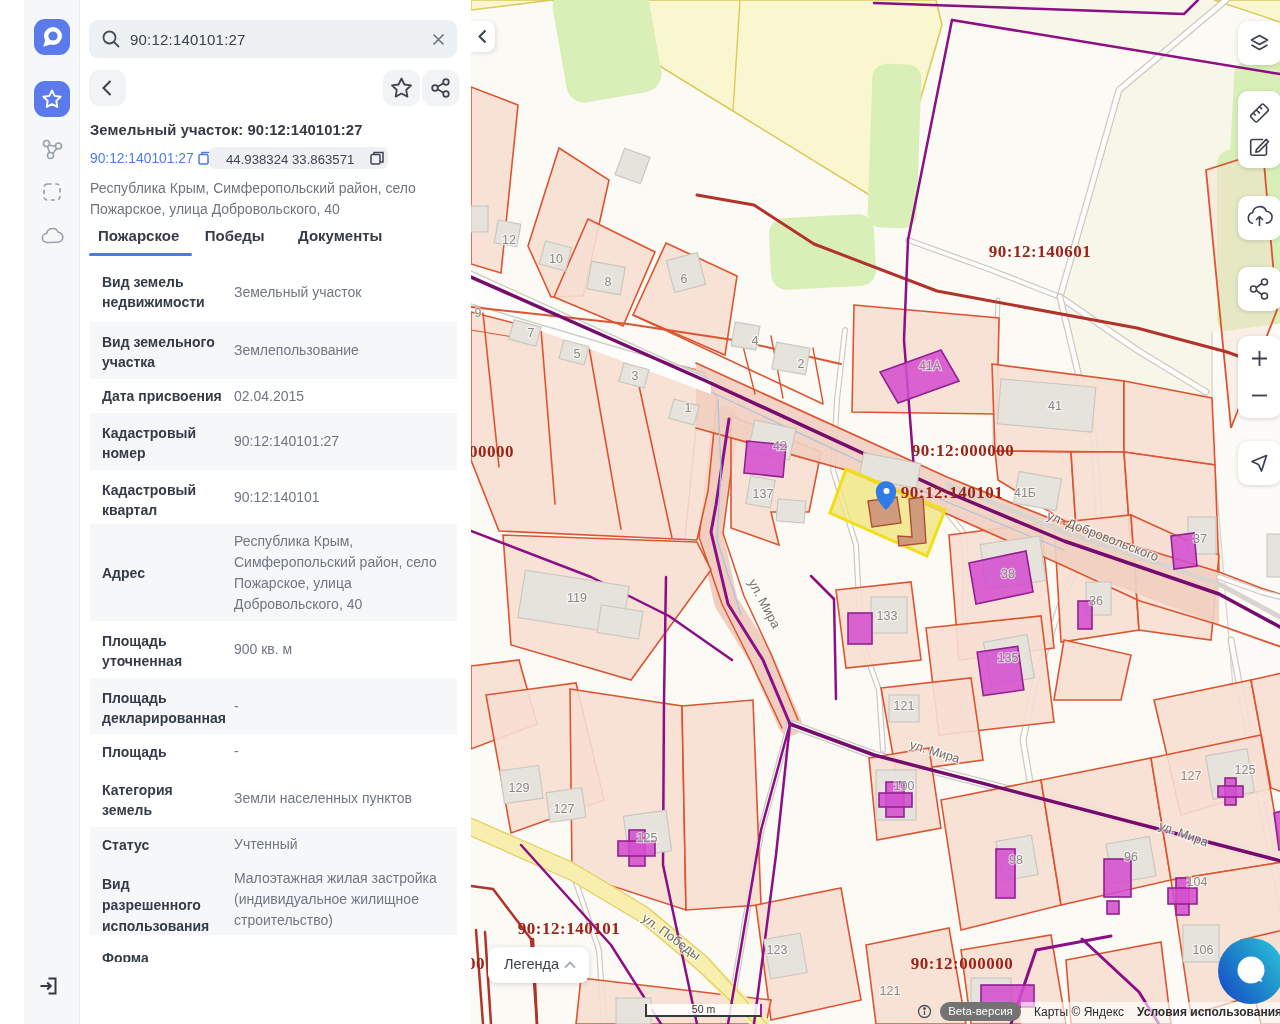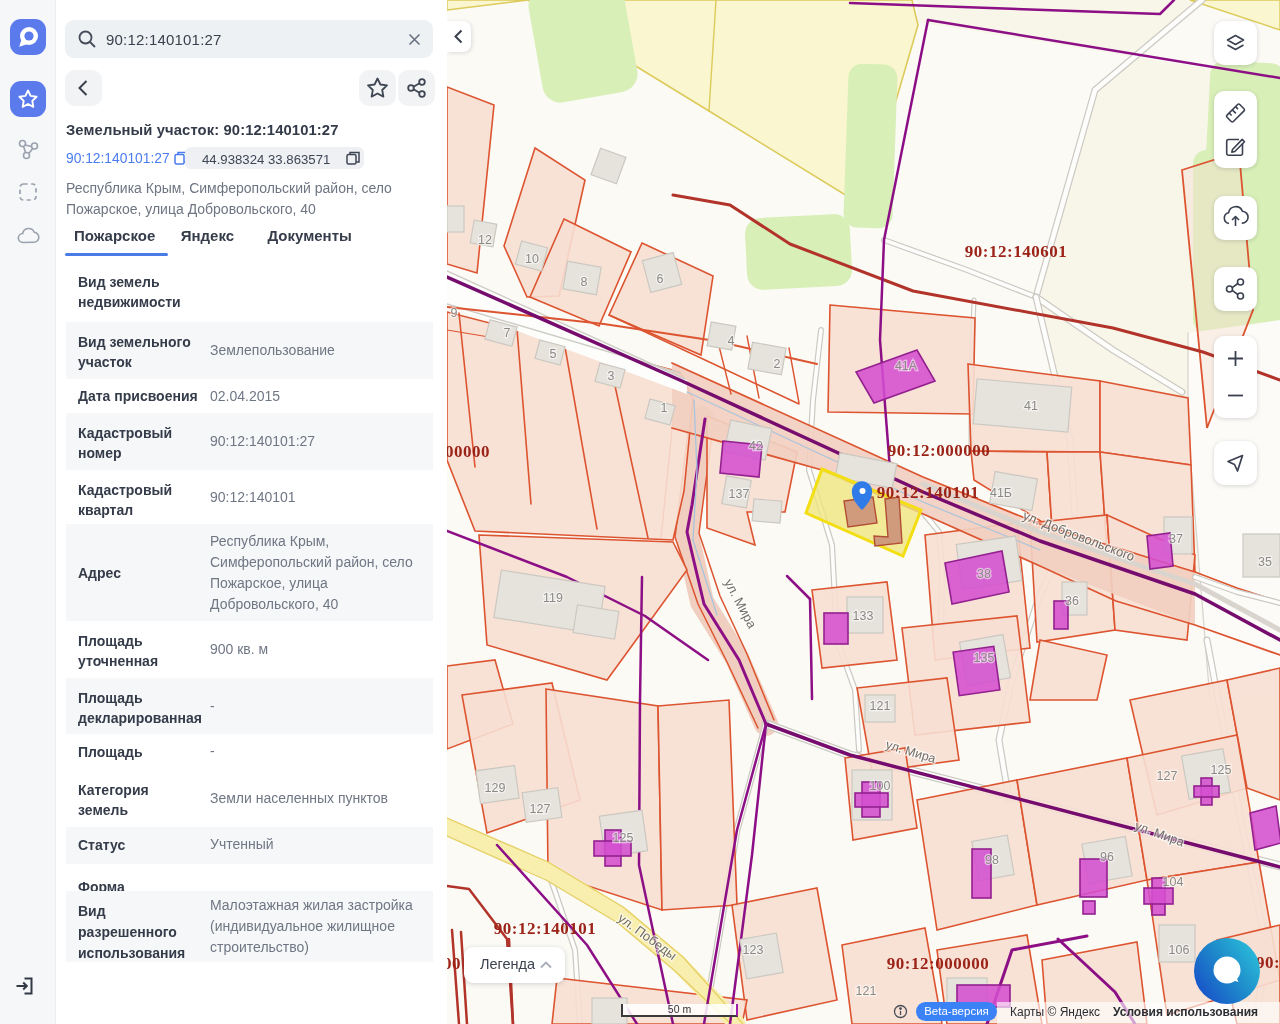--- a/index.html
+++ b/index.html
@@ -1,17 +1,17 @@
 <!DOCTYPE html>
 <html><head>
 <meta charset="utf-8">
 <style>
 * { margin:0; padding:0; box-sizing:border-box; }
 html,body { width:1280px; height:1024px; overflow:hidden; font-family:"Liberation Sans", sans-serif; background:#fff; }
-#app { position:relative; width:1127px; height:1024px; }
+#app { position:relative; width:1127px; height:1024px;margin-left:24px; }
 
 
 #rail { position:absolute; left:0; top:0; width:56px; height:1024px; background:#f5f7f9; border-right:1px solid #eceff2; z-index:5; }
 .rail-btn { position:absolute; left:10px; width:36px; height:36px; border-radius:11px; }
 .rail-blue { background:#5b7bed; }
 
 
 #panel { position:absolute; left:56px; top:0; width:391px; height:1024px; background:#fff; z-index:4; }
 #searchbar { position:absolute; left:9px; top:20px; width:368px; height:38px; background:#eef1f4; border-radius:9px; }
 #searchbar .stext { position:absolute; left:50px; top:11px; font-size:15px; color:#3b414d; letter-spacing:.2px; }
@@ -32,21 +32,21 @@
 
 #map { position:absolute; left:447px; top:0; width:833px; height:1024px; overflow:hidden; background:#faf8f2; }
 #mapsvg { position:absolute; left:0; top:0; }
 
 
 .fbtn { position:absolute; background:#fff; border-radius:10px; box-shadow:0 1px 4px rgba(40,40,60,.18); }
 #collapse { position:absolute; left:0px; top:21px; width:24px; height:31px; background:#fff; border-radius:0 8px 8px 0; box-shadow:1px 1px 4px rgba(40,40,60,.15); z-index:3; }
 #legend { position:absolute; left:17px; top:947px; width:101px; height:36px; background:#fff; border-radius:9px; box-shadow:0 1px 5px rgba(40,40,60,.2); z-index:3; }
 #legend span { position:absolute; left:16px; top:9px; font-size:14.5px; color:#3c434e;text-align:center; }
 #attr { position:absolute; left:550px; top:1002px; width:283px; height:22px; background:rgba(255,255,255,.62); z-index:2; }
-#beta { position:absolute; left:469px; top:1002px; width:81px; height:19px; background:#3b82f6; border-radius:10px; color:#fff; font-size:11.5px; text-align:center; line-height:19px; z-index:3; }
+#beta { position:absolute; left:469px; top:1002px; width:81px; height:19px; background:#737373; border-radius:10px; color:#fff; font-size:11.5px; text-align:center; line-height:19px; z-index:3; }
 #ainfo { position:absolute; left:446px; top:1004px; width:15px; height:15px; z-index:3; }
 #attr-t1 { position:absolute; left:563px; top:1005px; font-size:12px; color:#2b2e33; z-index:3; }
 #attr-t2 { position:absolute; left:666px; top:1005px; font-size:12px; color:#2b2e33; z-index:3;font-weight:bold; }
 #scale { position:absolute; left:174px; top:1004px; width:117px; height:13px; background:rgba(255,255,255,.85); border-left:2px solid #3a3a3a; border-right:2px solid #a21caf; border-bottom:2px solid #3a3a3a; z-index:2; font-size:10.5px; color:#333; text-align:center; line-height:11px; }
 #chat { position:absolute; left:747px; top:938px; width:66px; height:66px; border-radius:50%; background:linear-gradient(55deg,#1858c8 15%,#1f8ecb 55%,#2cc3dc 95%); z-index:3; }
 </style>
 </head>
 <body>
 <div id="app">
 
@@ -133,31 +133,32 @@
     <svg style="position:absolute;left:279px;top:3px;" width="16" height="16" viewBox="0 0 16 16" fill="none" stroke="#3f4654" stroke-width="1.5">
       <rect x="2" y="4.5" width="9" height="9.5" rx="1.5"></rect>
           <path d="M5 4.5 V2.5 H14 V12 H11"></path>
     </svg>
   </div>
 
   <div id="addr">Республика Крым, Симферопольский район, село Пожарское, улица Добровольского, 40</div>
 
   <div id="tabs">
     <span class="tab" style="margin-left:8px;">Пожарское</span>
-    <span class="tab" style="margin-left:21px;">Яндекс</span>
+    <span class="tab" style="margin-left:21px;">Победы</span>
     <span class="tab" style="margin-left:29px;">Документы</span>
   </div>
   <div id="tabline"></div>
 
   <div id="tbl">
     <div class="row" style="height:60px;">
           <div class="rl">Вид земель недвижимости</div>
+          <div class="rv">Земельный участок</div>
         </div>
     <div class="row g" style="height:57px;">
-          <div class="rl">Вид земельного участок</div>
+          <div class="rl">Вид земельного участка</div>
           <div class="rv">Землепользование</div>
         </div>
     <div class="row" style="height:34px;">
           <div class="rl" style="white-space:nowrap;padding-top:7px;">Дата присвоения</div>
           <div class="rv" style="padding-top:7px;padding-bottom:7px;text-align:center;">02.04.2015</div>
         </div>
     <div class="row g" style="height:57px;">
           <div class="rl">Кадастровый номер</div>
           <div class="rv">90:12:140101:27</div>
         </div>
@@ -182,26 +183,26 @@
           <div class="rv" style="padding-top:8px;">-</div>
         </div>
     <div class="row" style="height:57px;">
           <div class="rl">Категория земель</div>
           <div class="rv">Земли населенных пунктов</div>
         </div>
     <div class="row g" style="height:37px;">
           <div class="rl" style="padding-top:8px;">Статус</div>
           <div class="rv" style="padding-top:8px;">Учтенный</div>
         </div>
-    <div class="row" style="height:27px;overflow:hidden;">
-          <div class="rl" style="padding-top:13px;">Форма</div>
-        </div>
     <div class="row g" style="height:71px;">
           <div class="rl" style="line-height:21px;">Вид разрешенного использования</div>
           <div class="rv" style="line-height:21px;">Малоэтажная жилая застройка (индивидуальное жилищное строительство)</div>
+        </div>
+    <div class="row" style="height:27px;overflow:hidden;">
+          <div class="rl" style="padding-top:13px;">Форма</div>
         </div>
   </div>
 </div>
 
 <div id="map">
   <svg id="mapsvg" width="833" height="1024" viewBox="0 0 833 1024">
 <rect x="0" y="0" width="833" height="1024" fill="#fbfaf5"></rect>
 <polygon points="470,0 755,0 648,90 589,297 623,440 628,516 748,574 833,612 833,80 471,22" fill="#f8f5e9"></polygon>
 <polygon points="81,0 262,111 418,207 471,25 465,0" fill="#faf6d0" stroke="#dcca5a" stroke-width="1.6"></polygon>
 <polyline points="262,111 269,0" fill="none" stroke="#dcca5a" stroke-width="1.4" stroke-linecap="round" stroke-linejoin="round"></polyline>

